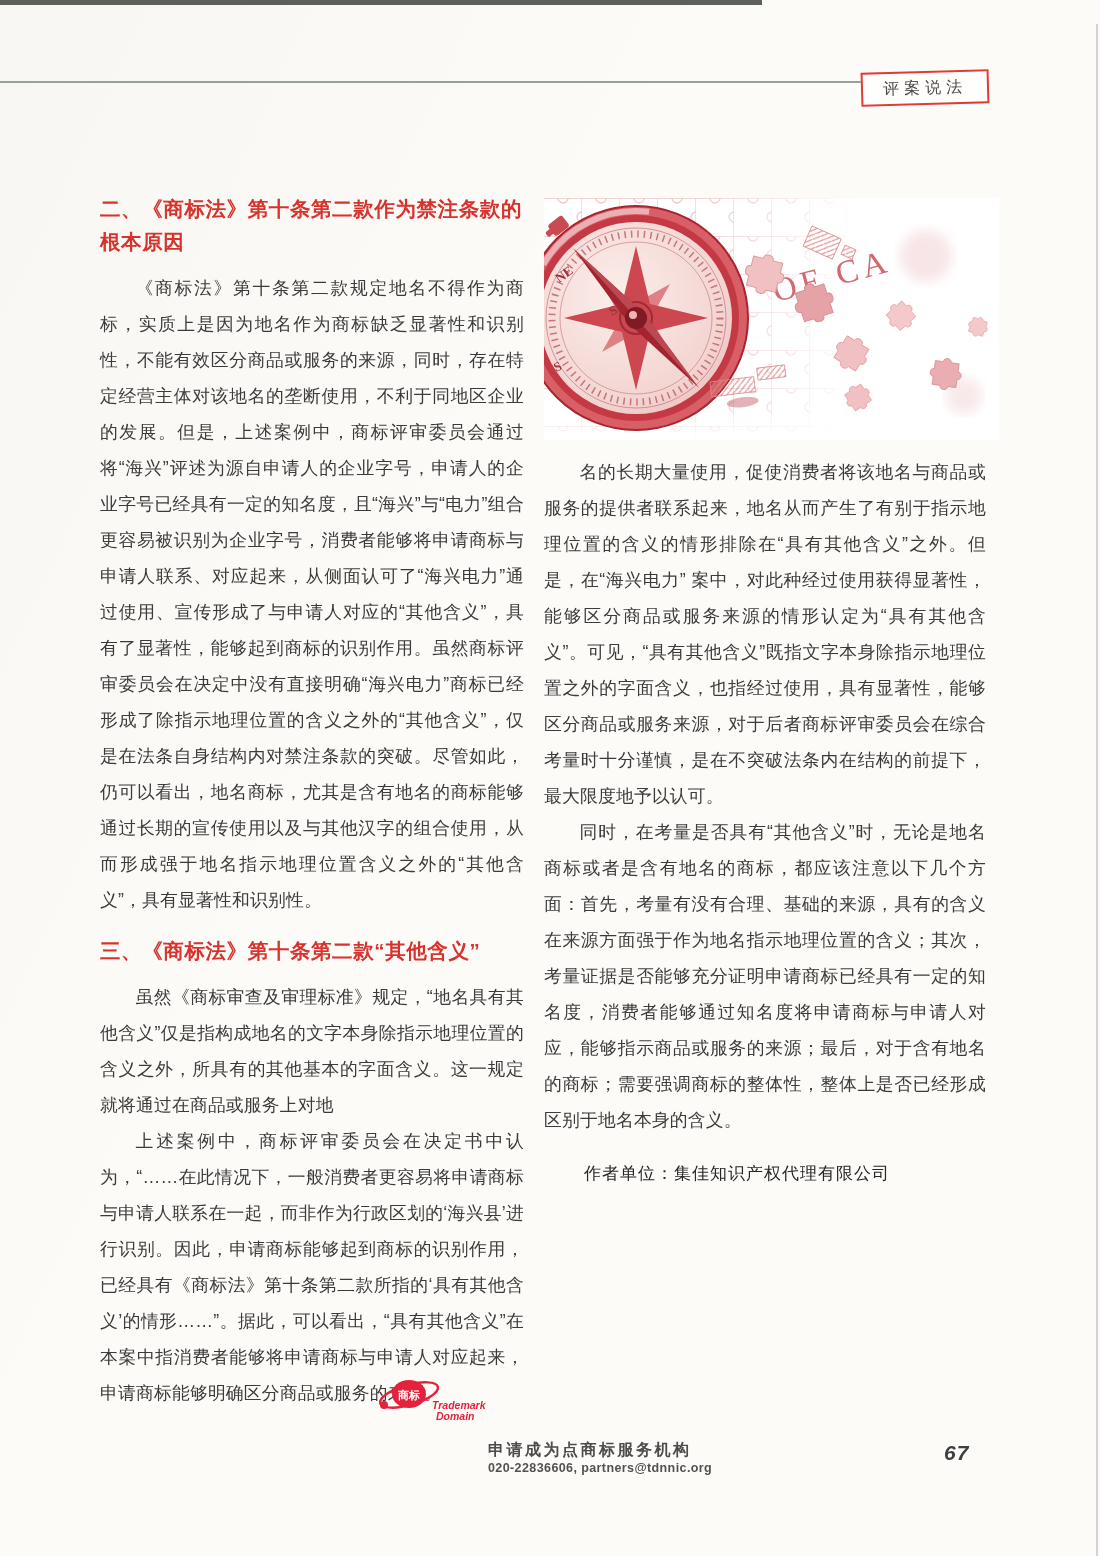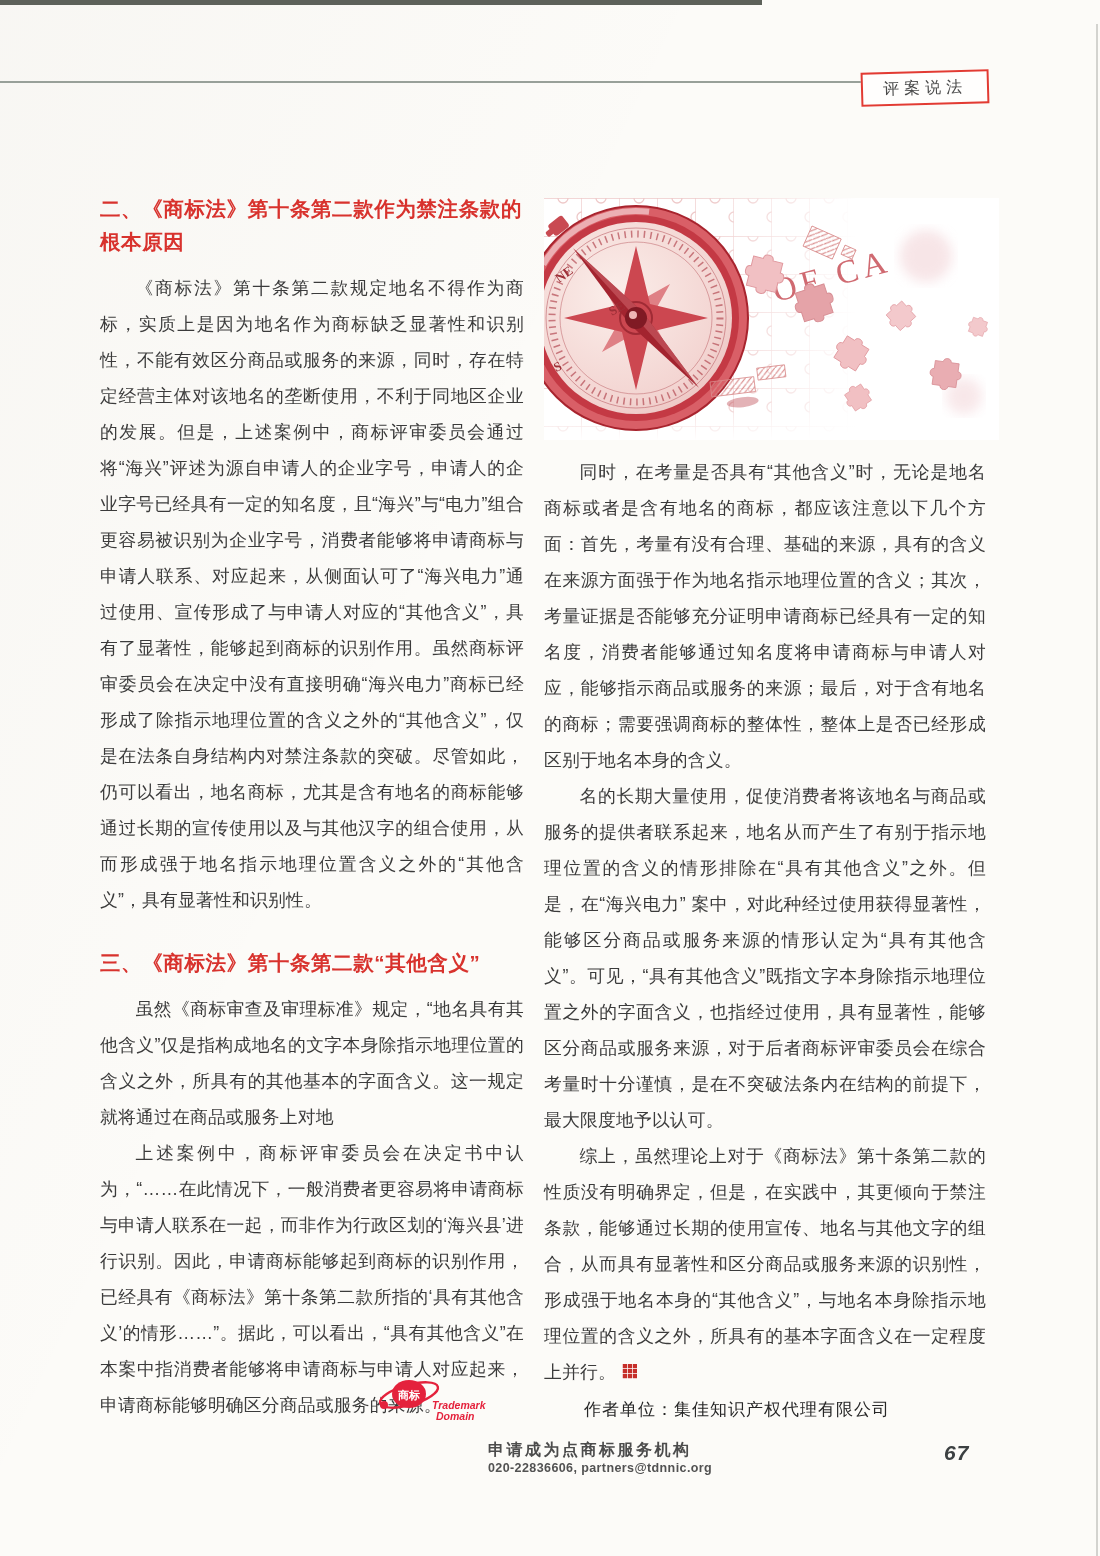--- a/index.html
+++ b/index.html
@@ -28,41 +28,41 @@
   }
   
   .col{position:absolute;top:192px;}
   .col-left{left:100px;width:424px;}
   .col-right{left:544px;top:198px;width:442px;}
   h2.red{
     margin:0 0 12px 0;
     color:#d8322d;font-size:20.5px;font-weight:bold;
     line-height:33px;letter-spacing:.6px;
   }
-  h2.red.mid{margin-top:28px;}
+  h2.red.mid{margin-top:16px;}
   p.body{
     margin:0;color:#3b3b3b;
     font-size:17.8px;line-height:36px;letter-spacing:.2px;
     text-align:justify;text-justify:inter-ideograph;
     text-indent:2em;
   }
   .photo{
     position:relative;width:455px;height:242px;margin:0 0 14px 0;
     background:#fff;
   }
   .photo svg{display:block;}
   .seal{
     display:inline-block;width:15px;height:15px;margin-left:6px;vertical-align:-1px;
     background-color:#c62f2a;
     background-image:
       repeating-linear-gradient(0deg, rgba(255,255,255,.75) 0 1px, transparent 1px 5px),
       repeating-linear-gradient(90deg, rgba(255,255,255,.75) 0 1px, transparent 1px 5px);
   }
   .author{
-    margin:8px 0 0 0;padding-left:40px;
+    margin:24px 0 0 0;padding-left:40px;
     font-family:"Liberation Serif", serif;
     font-size:17px;color:#262626;letter-spacing:1px;
   }
   
   .footer-logo{position:absolute;left:376px;top:1375px;width:118px;height:52px;}
   .footer-text{position:absolute;left:488px;top:1440px;}
   .footer-slogan{font-size:16px;font-weight:bold;color:#4c4c4c;letter-spacing:2.5px;}
   .footer-contact{margin-top:0;font-size:12.5px;font-weight:bold;color:#525252;letter-spacing:.4px;}
   .page-number{
     position:absolute;left:944px;top:1441px;
@@ -178,23 +178,22 @@
           <use href="#puzpiece" transform="translate(245,92) rotate(-18)" fill="#e5a3a8" stroke="#d88f95"></use>
           <use href="#puzpiece" transform="translate(302,132) rotate(32) scale(0.85)" fill="#f1c0c3" stroke="#e0989e"></use>
           <use href="#puzpiece" transform="translate(358,98) rotate(48) scale(0.7)" fill="#f3c9cc" stroke="#e0989e"></use>
           <use href="#puzpiece" transform="translate(388,158) rotate(8) scale(0.8)" fill="#e9adb2" stroke="#d88f95"></use>
           <use href="#puzpiece" transform="translate(296,196) rotate(-34) scale(0.65)" fill="#f1c0c3" stroke="#e0989e"></use>
           <use href="#puzpiece" transform="translate(428,116) rotate(20) scale(0.5)" fill="#f3c9cc" stroke="#e0989e"></use>
         </g>
       </svg>
     </div>
 
+    <p class="body">名的长期大量使用，促使消费者将该地名与商品或服务的提供者联系起来，地名从而产生了有别于指示地理位置的含义的情形排除在“具有其他含义”之外。但是，在“海兴电力” 案中，对此种经过使用获得显著性，能够区分商品或服务来源的情形认定为“具有其他含义”。可见，“具有其他含义”既指文字本身除指示地理位置之外的字面含义，也指经过使用，具有显著性，能够区分商品或服务来源，对于后者商标评审委员会在综合考量时十分谨慎，是在不突破法条内在结构的前提下，最大限度地予以认可。</p>
     <p class="body">同时，在考量是否具有“其他含义”时，无论是地名商标或者是含有地名的商标，都应该注意以下几个方面：首先，考量有没有合理、基础的来源，具有的含义在来源方面强于作为地名指示地理位置的含义；其次，考量证据是否能够充分证明申请商标已经具有一定的知名度，消费者能够通过知名度将申请商标与申请人对应，能够指示商品或服务的来源；最后，对于含有地名的商标；需要强调商标的整体性，整体上是否已经形成区别于地名本身的含义。</p>
-    <p class="body">名的长期大量使用，促使消费者将该地名与商品或服务的提供者联系起来，地名从而产生了有别于指示地理位置的含义的情形排除在“具有其他含义”之外。但是，在“海兴电力” 案中，对此种经过使用获得显著性，能够区分商品或服务来源的情形认定为“具有其他含义”。可见，“具有其他含义”既指文字本身除指示地理位置之外的字面含义，也指经过使用，具有显著性，能够区分商品或服务来源，对于后者商标评审委员会在综合考量时十分谨慎，是在不突破法条内在结构的前提下，最大限度地予以认可。</p>
-    <p class="body"><span>综上，虽然理论上对于《商标法》第十条第二款的性质没有明确界定，但是，在实践中，其更倾向于禁注条款，能够通过长期的使用宣传、地名与其他文字的组合，从而具有显著性和区分商品或服务来源的识别性，形成强于地名本身的“其他含义”，与地名本身除指示地理位置的含义之外，所具有的基本字面含义在一定程度上并行。</span><span class="seal"></span></p>
     <p class="author">作者单位：集佳知识产权代理有限公司</p>
   </div>
 
   <div class="footer-logo">
     <svg width="118" height="52" viewBox="0 0 118 52">
       <ellipse cx="33" cy="20" rx="30" ry="10" fill="none" stroke="#e4223c" stroke-width="2.4" transform="rotate(-16 33 20)"></ellipse>
       <circle cx="8" cy="30" r="4" fill="#e4223c"></circle>
       <ellipse cx="33" cy="19" rx="17" ry="14" fill="#e4223c"></ellipse>
       <text x="33" y="24" text-anchor="middle" font-size="11" font-weight="bold" fill="#ffffff" font-family="Liberation Sans, sans-serif">商标</text>
       <text x="56" y="34" font-size="10.5" font-weight="bold" font-style="italic" fill="#e4223c" font-family="Liberation Sans, sans-serif">Trademark</text>

